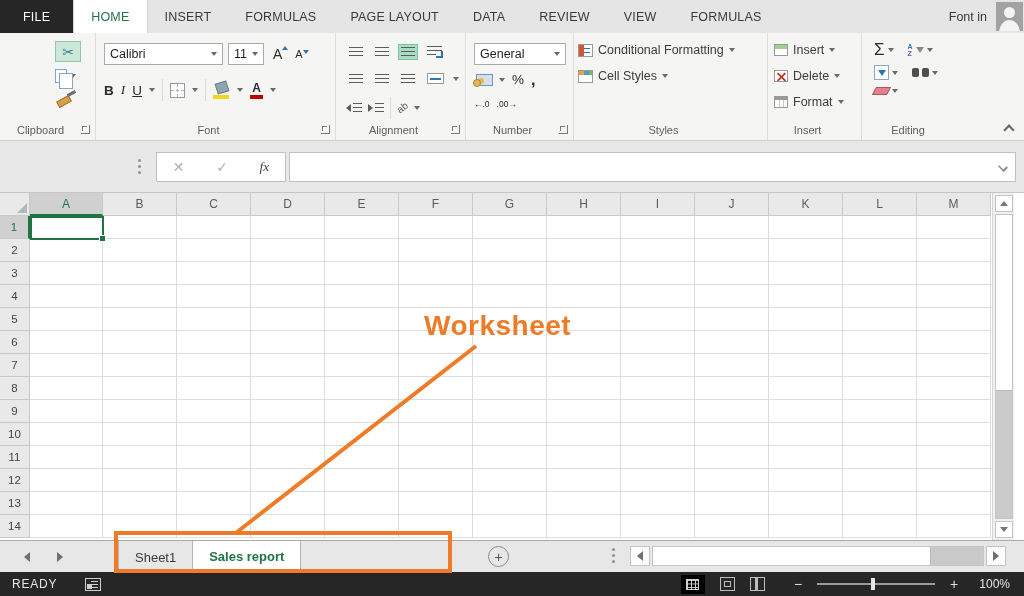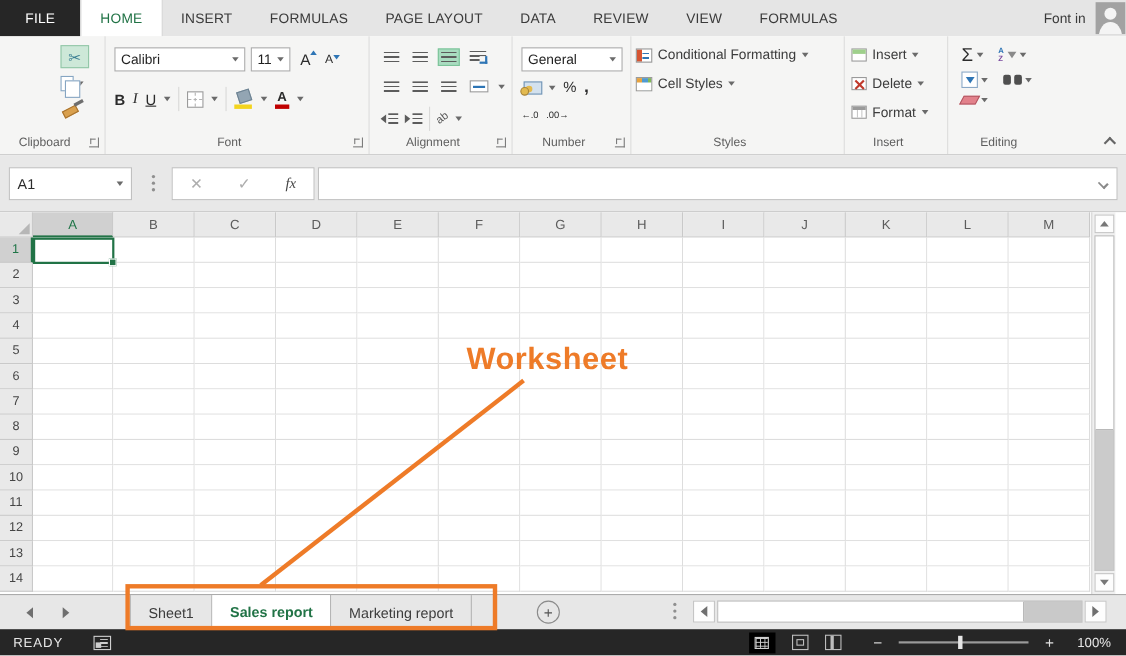--- a/index.html
+++ b/index.html
@@ -439,24 +439,20 @@
       </div>
       <div class="gl" data-name="editing-group-label">Editing</div>
     </div>
 
     <div class="group collapse-spacer" data-name="ribbon-spacer">
       <div class="collapse" data-name="collapse-ribbon-icon"></div>
     </div>
   </div>
 
   <div class="fbar" data-name="formula-bar-row">
-    <div class="namebox" data-name="name-box">
-      <span data-name="name-box-value">A1</span>
-      <span class="dd" data-name="dropdown-arrow-icon"></span>
-    </div>
     <span class="dots3" data-name="formula-bar-separator">
         <i></i>
         <i></i>
         <i></i>
       </span>
     <div class="fxpanel" data-name="formula-buttons">
       <span class="fx-cancel" data-name="cancel-button">✕</span>
       <span class="fx-enter" data-name="enter-button">✓</span>
       <span class="fx-fn" data-name="insert-function-button">fx</span>
     </div>
@@ -726,21 +722,20 @@
   </div>
 
   <div class="tabsbar" data-name="sheet-tab-bar">
     <div class="navarrows" data-name="sheet-nav-arrows">
       <i class="tri-l" data-name="previous-sheet-icon"></i>
       <i class="tri-r" data-name="next-sheet-icon"></i>
     </div>
     <div class="sheettabs" data-name="sheet-tabs">
         <div class="stab" data-name="sheet-tab-sheet1">Sheet1</div>
         <div class="stab active" data-name="sheet-tab-sales-report">Sales report</div>
-        <div class="stab" data-name="sheet-tab-marketing-report">Marketing report</div>
       </div>
     <div class="newsheet" data-name="new-sheet-button">+</div>
     <span class="dots3" data-name="tab-bar-separator">
         <i></i>
         <i></i>
         <i></i>
       </span>
     <div class="hbtn left" data-name="scroll-left-icon">
         <i class="tri-l"></i>
       </div>

